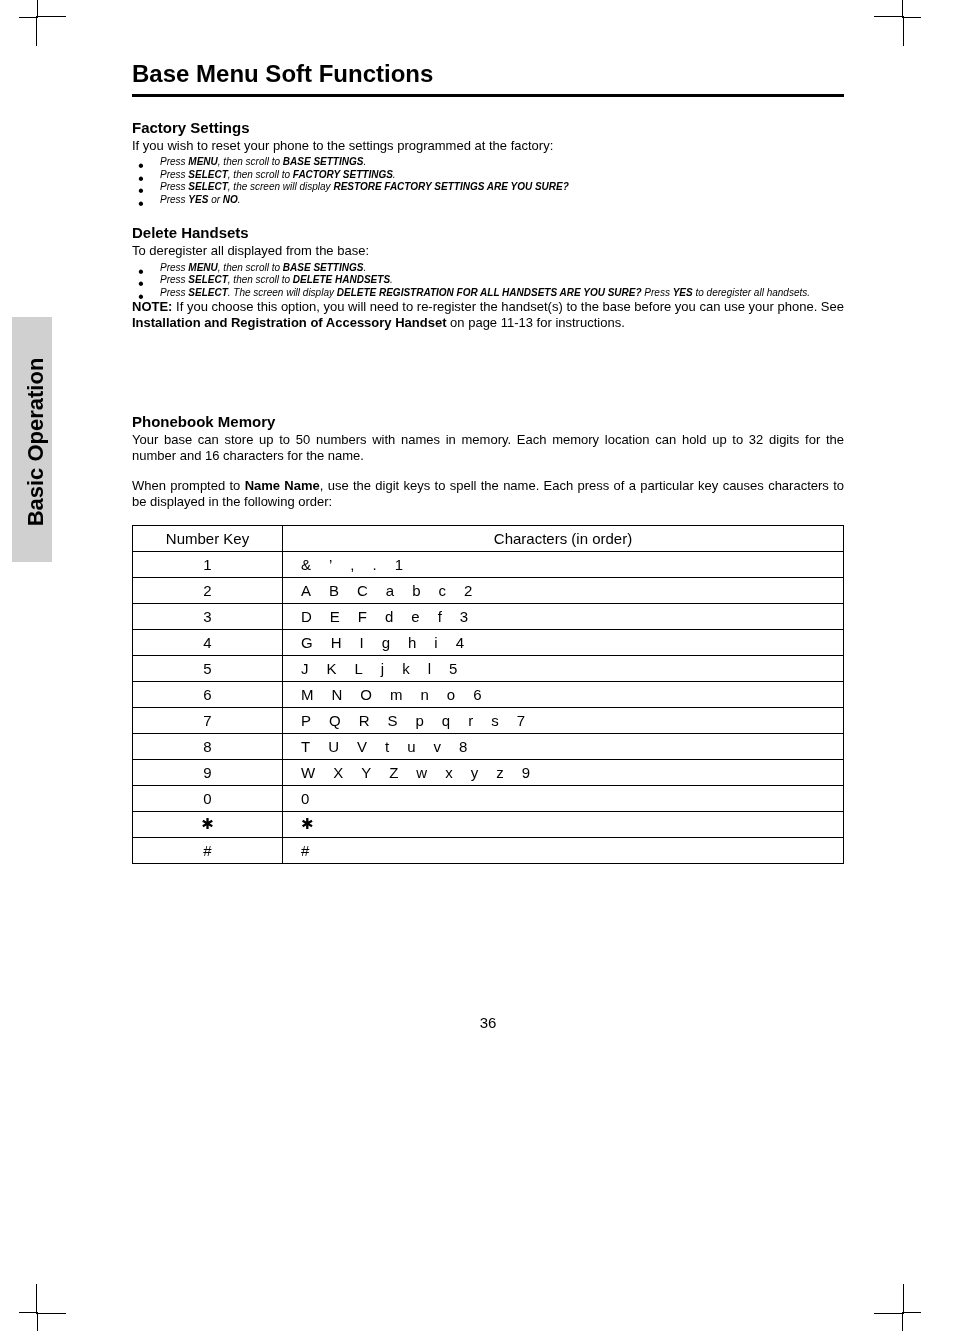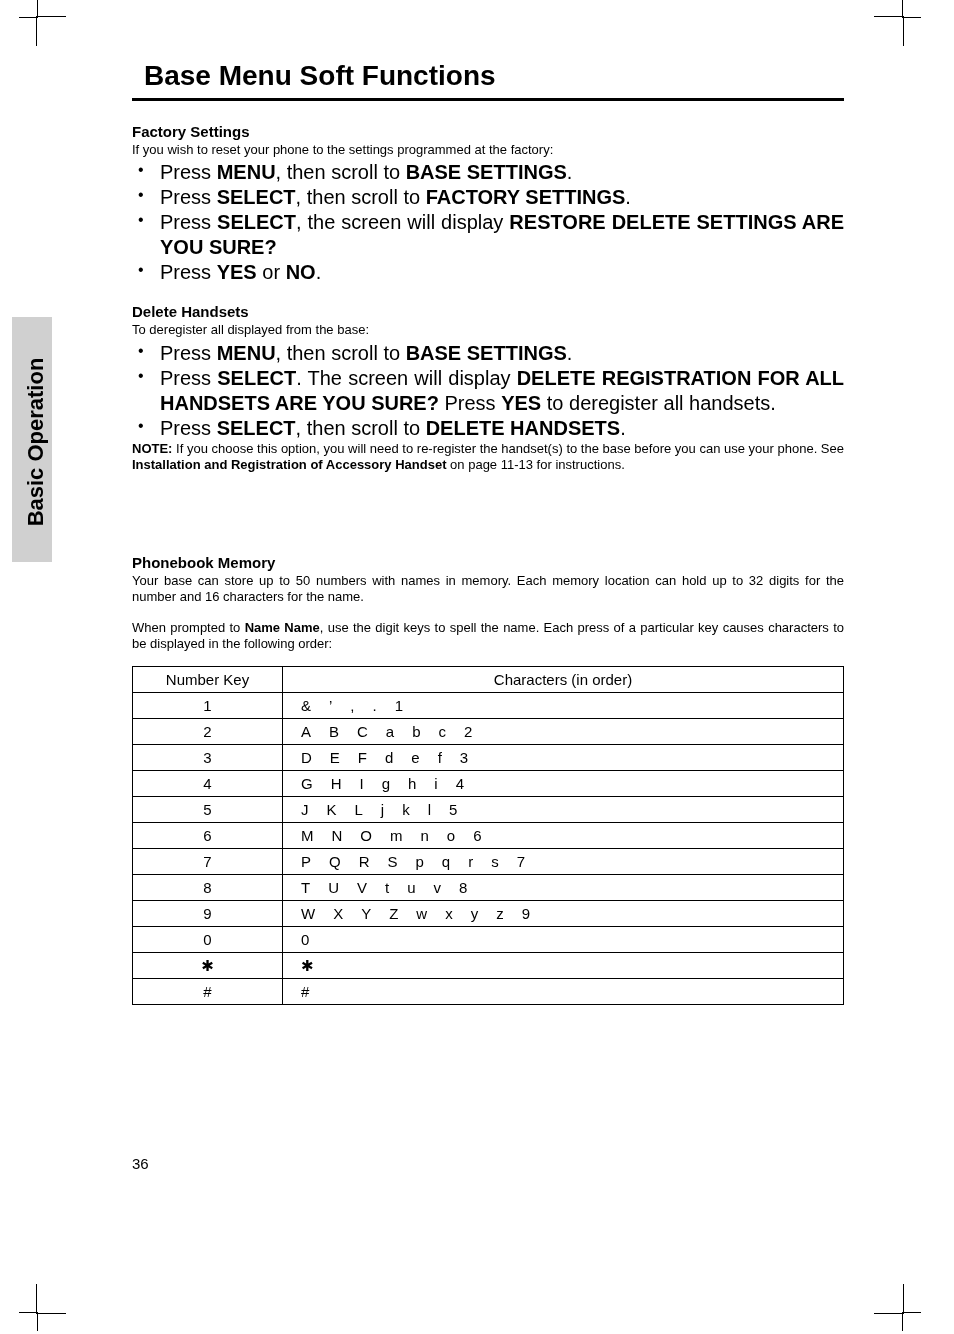--- a/index.html
+++ b/index.html
@@ -23,23 +23,23 @@
   .crop-br::after { content: ""; position: absolute; bottom: -18px; right: -18px; width: 18px; height: 18px; border-left: 1px solid #000; border-top: 1px solid #000; }
 
   .page {
     position: absolute;
     top: 60px;
     left: 132px;
     right: 110px;
     bottom: 90px;
   }
   h1.title {
-    font-size: 28px;
+    font-size: 24px;
     font-weight: bold;
-    margin: 0 0 6px 12px;
+    margin: 0 0 6px 0;
     padding: 0;
   }
   .hr {
     height: 3px;
     background: #000;
     margin: 0 0 22px 0;
   }
   .sect-heading {
     font-weight: bold;
     font-size: 15px;
@@ -52,23 +52,24 @@
     text-align: justify;
   }
   ul.bullets {
     list-style: none;
     padding: 0;
     margin: 0 0 18px 0;
   }
   ul.bullets li {
     position: relative;
     padding-left: 28px;
-    font-size: 20px;
+    font-size: 10px;
     line-height: 1.25;
     text-align: justify;
+    font-style: italic;
   }
   ul.bullets li::before {
     content: "•";
     position: absolute;
     left: 6px;
     top: 0;
     font-size: 16px;
   }
   .b { font-weight: bold; }
   .side-tab {
@@ -102,21 +103,21 @@
     border: 1px solid #000;
     text-align: center;
     vertical-align: middle;
     height: 26px;
     padding: 0;
   }
   table.char th { font-weight: normal; }
   table.char th.key { width: 150px; }
   table.char td.chars { text-align: left; padding-left: 18px; letter-spacing: 18px; white-space: pre; }
   .pagenum {
-    text-align: left;
+    text-align: center;
     font-size: 15px;
     margin-top: 150px;
   }
 </style>
 </head>
 <body>
 
 <div class="crop-tl"></div>
 <div class="crop-tr"></div>
 <div class="crop-bl"></div>
@@ -129,31 +130,31 @@
 <div class="page">
 
   <h1 class="title">Base Menu Soft Functions</h1>
   <div class="hr"></div>
 
   <p class="sect-heading">Factory Settings</p>
   <p class="para">If you wish to reset your phone to the settings programmed at the factory:</p>
   <ul class="bullets">
     <li><span>Press </span><span class="b">MENU</span><span>, then scroll to </span><span class="b">BASE SETTINGS</span><span>.</span></li>
     <li><span>Press </span><span class="b">SELECT</span><span>, then scroll to </span><span class="b">FACTORY SETTINGS</span><span>.</span></li>
-    <li><span>Press </span><span class="b">SELECT</span><span>, the screen will display </span><span class="b">RESTORE DELETE SETTINGS  ARE YOU SURE?</span></li>
+    <li><span>Press </span><span class="b">SELECT</span><span>, the screen will display </span><span class="b">RESTORE FACTORY SETTINGS  ARE YOU SURE?</span></li>
     <li><span>Press </span><span class="b">YES</span><span> or </span><span class="b">NO</span><span>.</span></li>
   </ul>
 
   <div class="block2">
     <p class="sect-heading">Delete Handsets</p>
     <p class="para">To deregister all displayed from the base:</p>
     <ul class="bullets" style="margin-bottom:0">
       <li><span>Press </span><span class="b">MENU</span><span>, then scroll to </span><span class="b">BASE SETTINGS</span><span>.</span></li>
+      <li><span>Press </span><span class="b">SELECT</span><span>, then scroll to </span><span class="b">DELETE HANDSETS</span><span>.</span></li>
       <li><span>Press </span><span class="b">SELECT</span><span>. The screen will display </span><span class="b">DELETE REGISTRATION FOR ALL HANDSETS ARE YOU SURE?</span><span> Press </span><span class="b">YES</span><span> to deregister all handsets.</span></li>
-      <li><span>Press </span><span class="b">SELECT</span><span>, then scroll to </span><span class="b">DELETE HANDSETS</span><span>.</span></li>
     </ul>
     <p class="para"><span class="b">NOTE:</span><span> If you choose this option, you will need to re-register the handset(s) to the base before you can use your phone. See </span><span class="b">Installation and Registration of Accessory Handset</span><span> on page 11-13 for instructions.</span></p>
   </div>
 
   <div class="block3">
     <p class="sect-heading">Phonebook Memory</p>
     <p class="para">Your base can store up to 50 numbers with names in memory. Each memory location can hold up to 32 digits for the number and 16 characters for the name.</p>
     <p class="para" style="margin-top:14px"><span>When prompted to </span><span class="b">Name Name</span><span>, use the digit keys to spell the name. Each press of a particular key causes characters to be displayed in the following order:</span></p>
 
     <table class="char">

